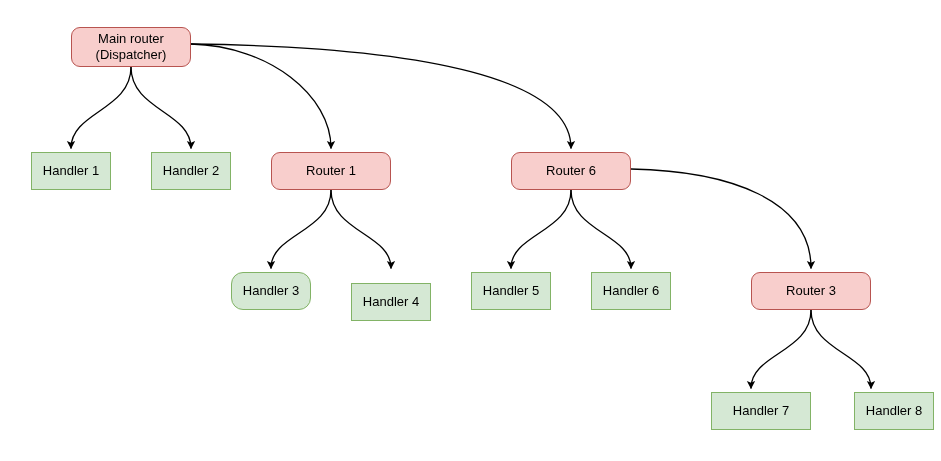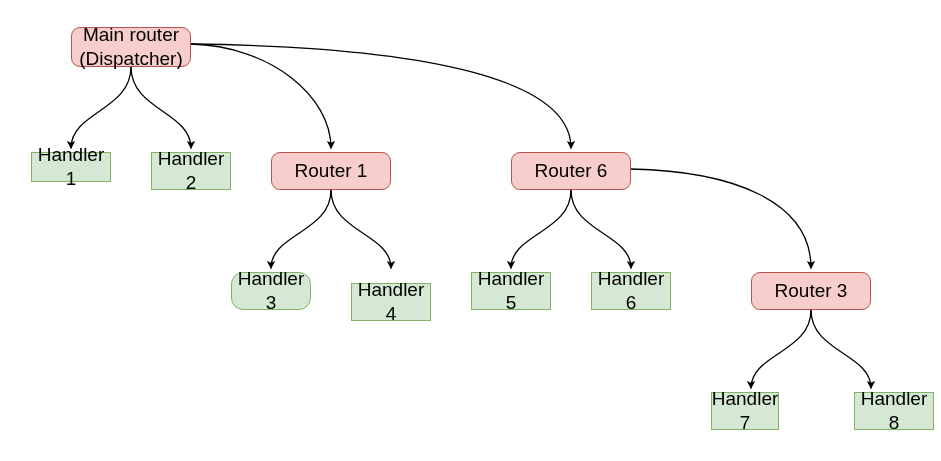--- a/index.html
+++ b/index.html
@@ -23,21 +23,21 @@
     height: 461px;
     pointer-events: none;
   }
   .node {
     position: absolute;
     box-sizing: border-box;
     display: flex;
     align-items: center;
     justify-content: center;
     text-align: center;
-    font-size: 19px;
+    font-size: 13px;
     line-height: 1.25;
     color: #000000;
     white-space: pre-line;
     z-index: 2;
   }
   .node.router {
     background: #f8cecc;
     border: 1px solid #b85450;
     border-radius: 9px;
   }
@@ -69,26 +69,26 @@
         <path d="M 571 190 C 571 232 631 234 631 268" fill="none" stroke="#000000" stroke-width="1.3" stroke-linecap="round" marker-end="url(#arrowhead)"></path>
         <path d="M 631 169 C 730 171 811 200 811 268" fill="none" stroke="#000000" stroke-width="1.3" stroke-linecap="round" marker-end="url(#arrowhead)"></path>
         <path d="M 811 310 C 811 352 751 354 751 388" fill="none" stroke="#000000" stroke-width="1.3" stroke-linecap="round" marker-end="url(#arrowhead)"></path>
         <path d="M 811 310 C 811 352 871 354 871 388" fill="none" stroke="#000000" stroke-width="1.3" stroke-linecap="round" marker-end="url(#arrowhead)"></path>
       </g>
   </svg>
 
   <div id="nodes">
       <div class="node router" style="left: 71px; top: 27px; width: 120px; height: 40px;"><span>Main router
 (Dispatcher)</span></div>
-      <div class="node handler" style="left: 31px; top: 152px; width: 80px; height: 30px;"><span>Handler 1</span></div>
+      <div class="node handler" style="left: 31px; top: 152px; width: 80px; height: 38px;"><span>Handler 1</span></div>
       <div class="node handler" style="left: 151px; top: 152px; width: 80px; height: 38px;"><span>Handler 2</span></div>
       <div class="node router" style="left: 271px; top: 152px; width: 120px; height: 38px;"><span>Router 1</span></div>
       <div class="node router" style="left: 511px; top: 152px; width: 120px; height: 38px;"><span>Router 6</span></div>
       <div class="node handler" style="left: 231px; top: 272px; width: 80px; height: 38px; border-radius: 12px;"><span>Handler 3</span></div>
       <div class="node handler" style="left: 351px; top: 283px; width: 80px; height: 38px;"><span>Handler 4</span></div>
       <div class="node handler" style="left: 471px; top: 272px; width: 80px; height: 38px;"><span>Handler 5</span></div>
       <div class="node handler" style="left: 591px; top: 272px; width: 80px; height: 38px;"><span>Handler 6</span></div>
       <div class="node router" style="left: 751px; top: 272px; width: 120px; height: 38px;"><span>Router 3</span></div>
-      <div class="node handler" style="left: 711px; top: 392px; width: 68px; height: 38px;"><span>Handler 7</span></div>
+      <div class="node handler" style="left: 711px; top: 392px; width: 100px; height: 38px;"><span>Handler 7</span></div>
       <div class="node handler" style="left: 831px; top: 392px; width: 80px; height: 38px; margin-left: 23px;"><span>Handler 8</span></div>
     </div>
 
 </div>
 
 </body></html>

